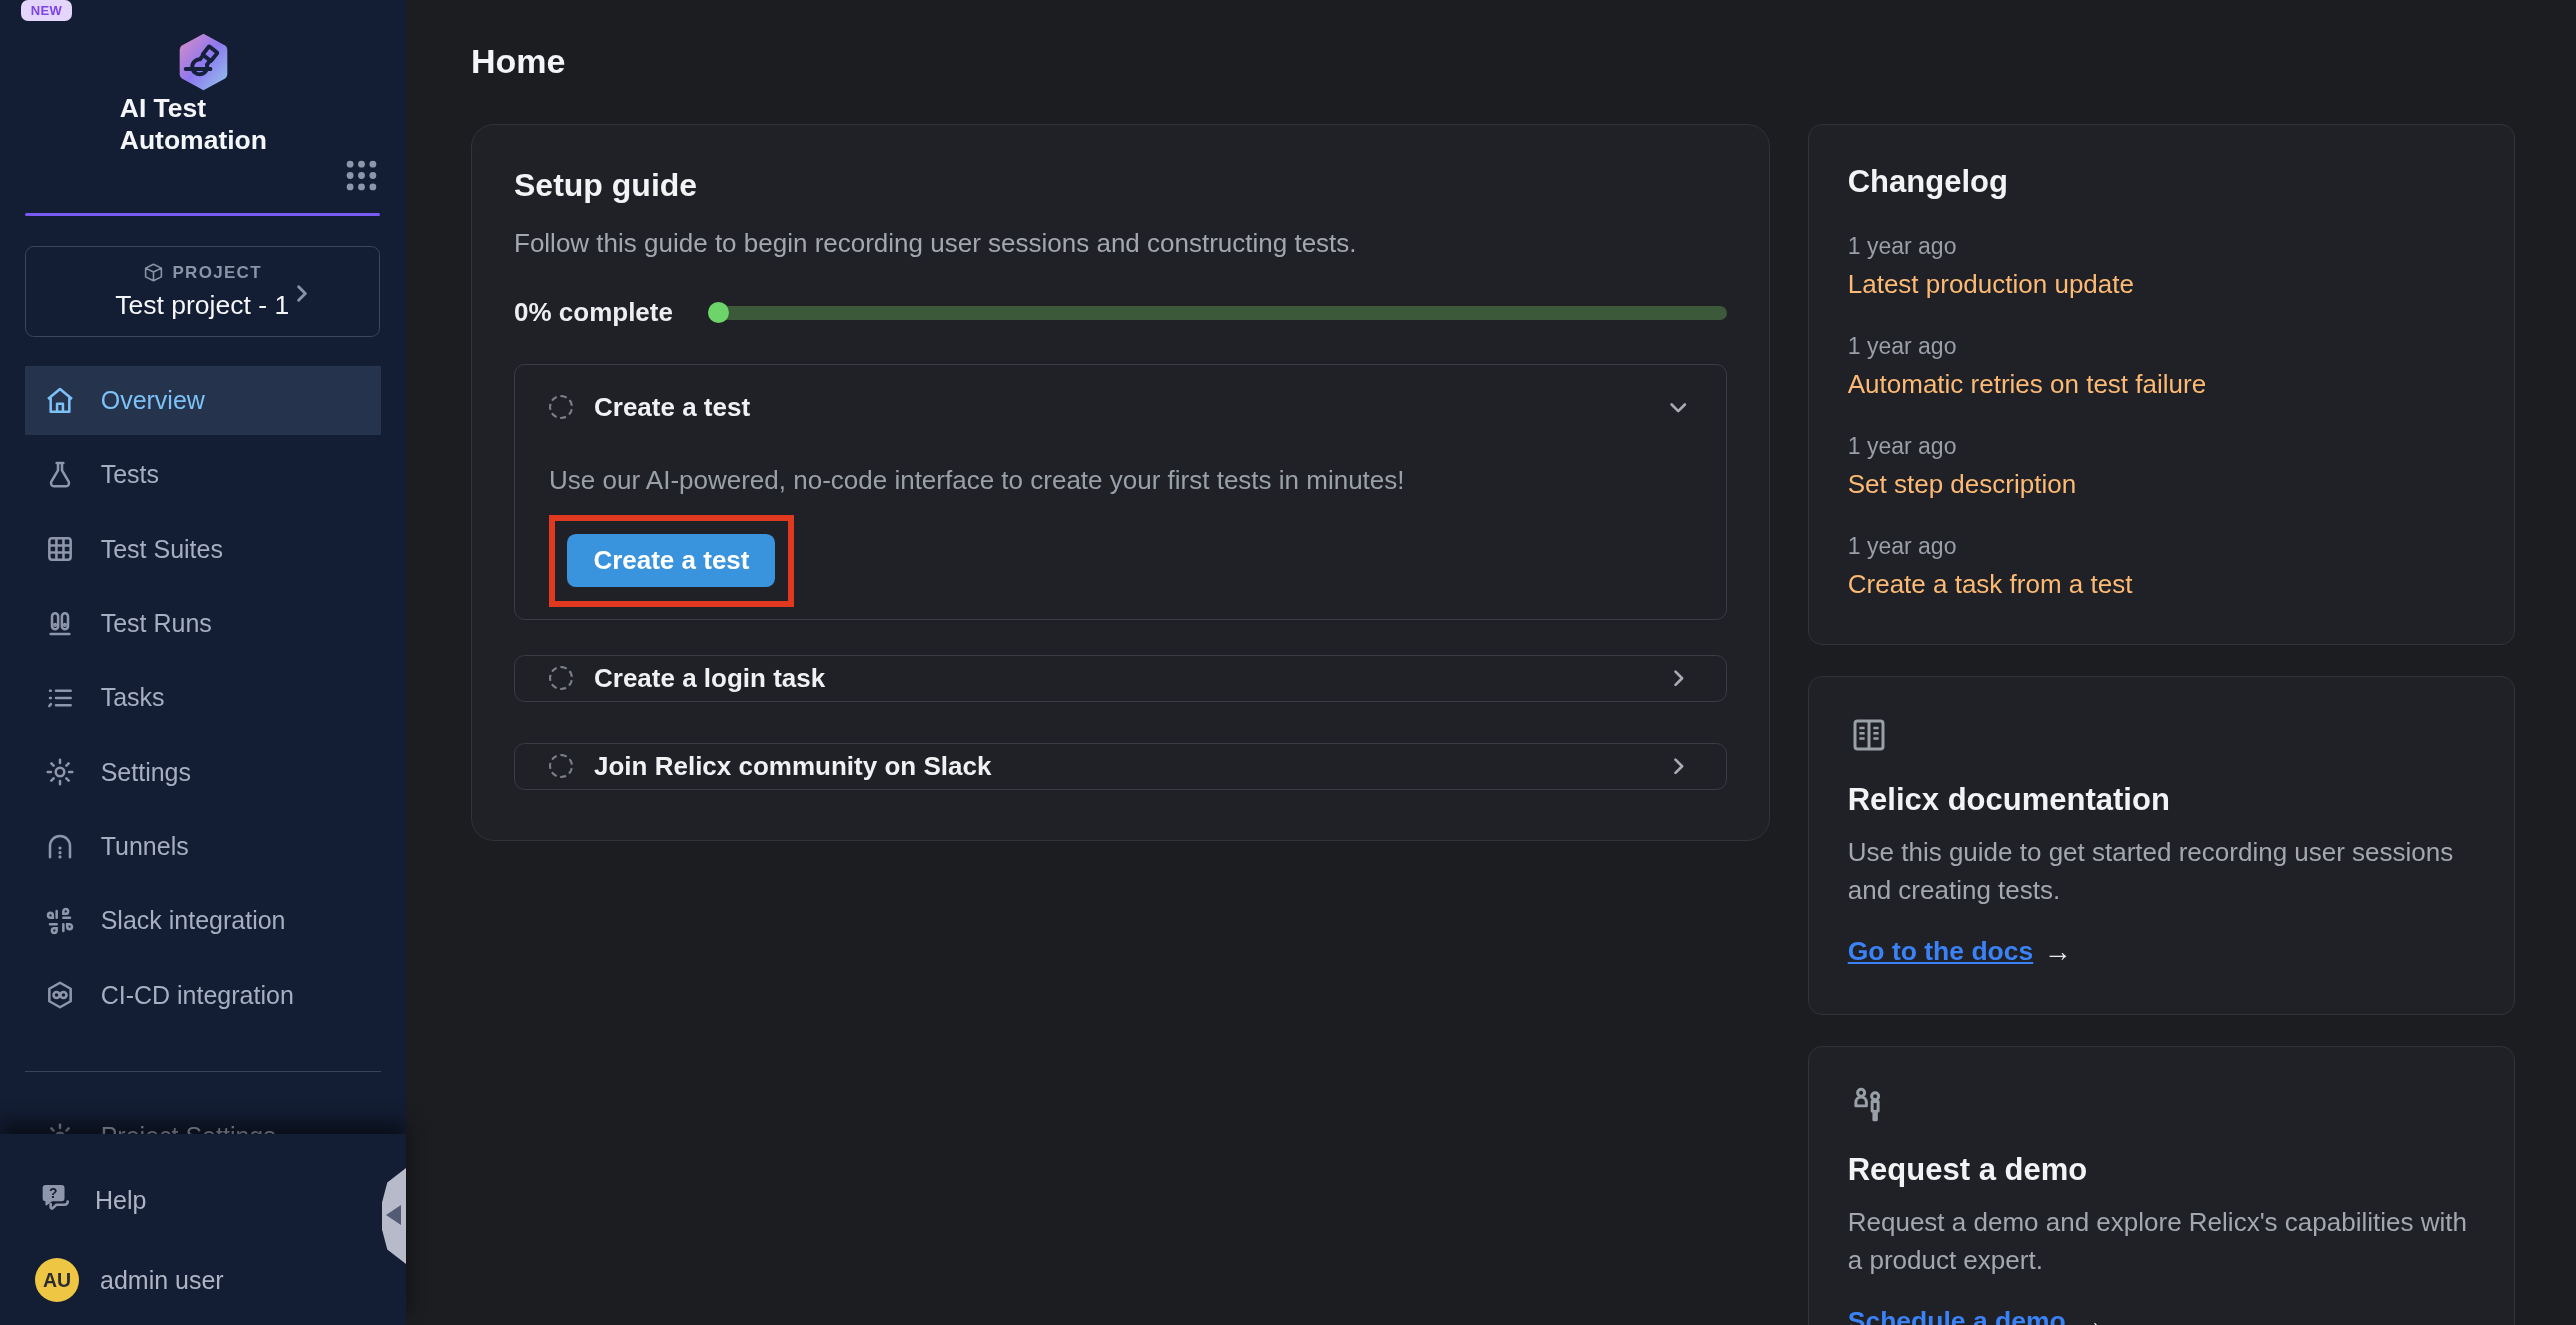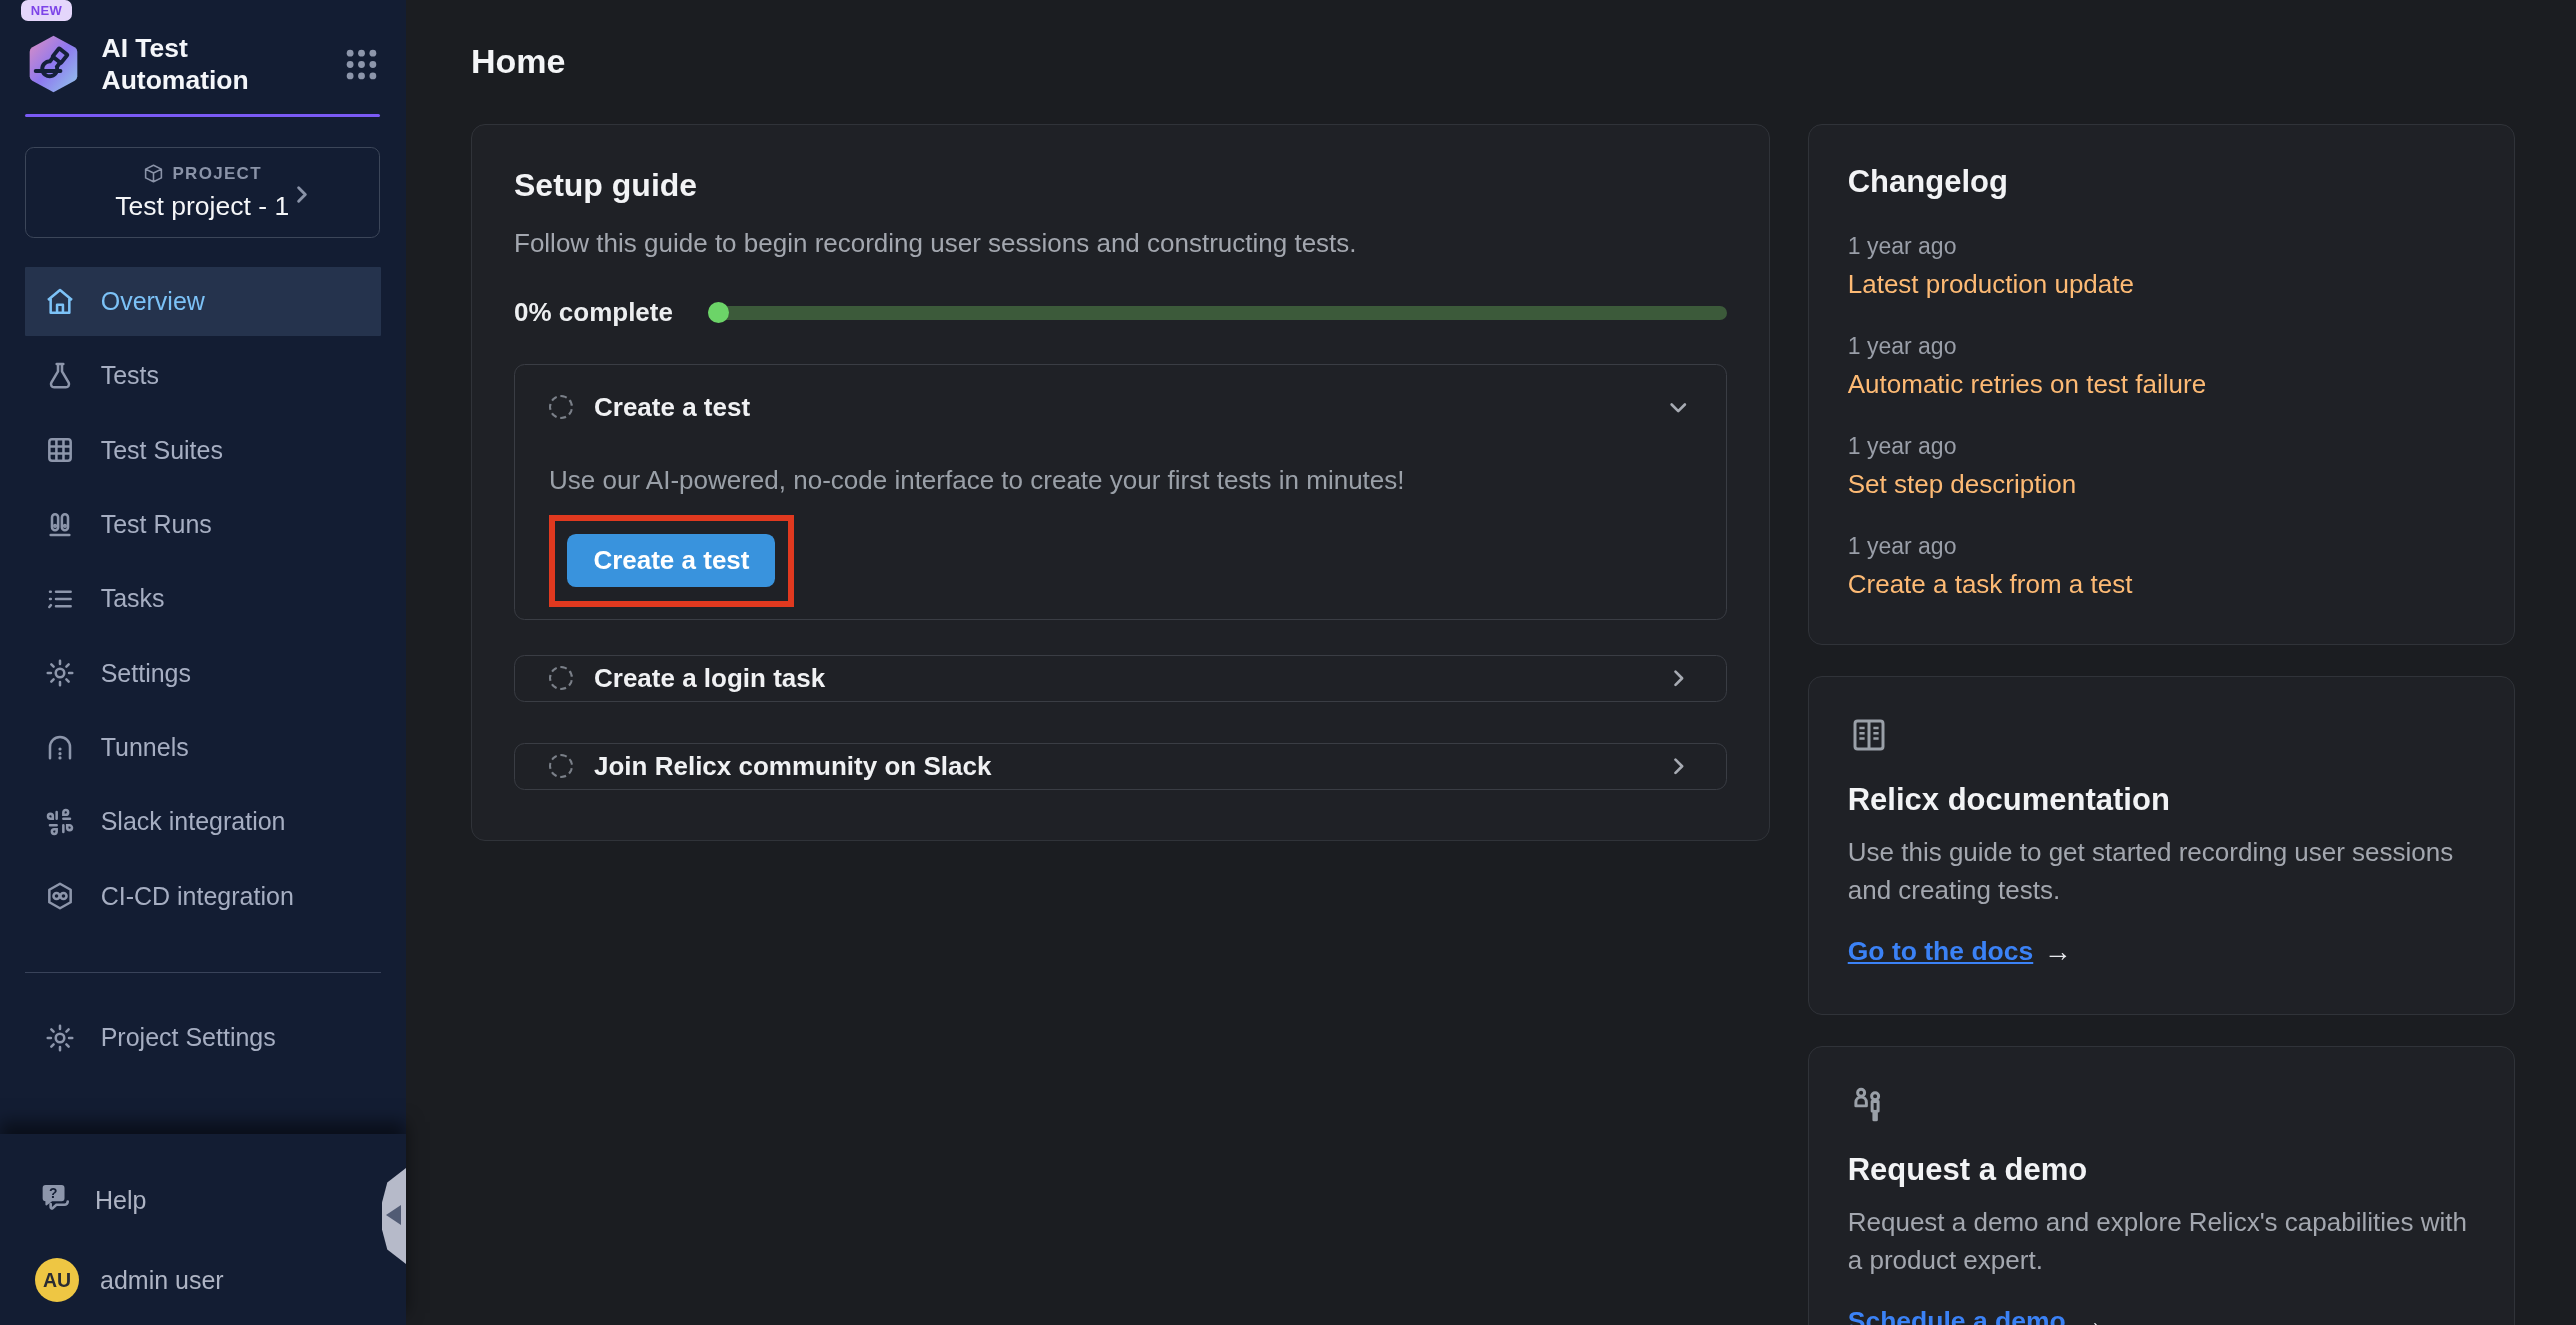--- a/index.html
+++ b/index.html
@@ -2,21 +2,21 @@
 <html style="font-size:14px"><head>
 <meta charset="utf-8">
 <style>
   * { margin:0; padding:0; box-sizing:border-box; }
   html,body { width:2576px; height:1325px; background:#1b1d21; font-family:"Liberation Sans", sans-serif; overflow:hidden; }
   .app { position:relative; width:2576px; height:1325px; }
 
   
   .sidebar { position:absolute; left:0; top:0; width:406px; height:1325px; background:#131d33; color:#a6aec2; }
   .brand-badge { position:absolute; top:0; left:21px; background:#e4d6fb; color:#7d44e8; font-size:13px; font-weight:bold; padding:2.7px 9.7px 3.5px; border-radius:0 0 7px 7px; border-radius:7px; letter-spacing:0.4px; }
-  .brand-row { display:flex; align-items:center; padding:32px 25px 0 25px; }
+  .brand-row { display:flex; align-items:center; padding:32px 25px 0 25px;flex-direction:column; }
   .brand-logo { width:57px; height:60px; flex:none; }
   .brand-title { margin-left:19.5px; font-size:26.5px; line-height:32px; font-weight:bold; color:#f4f6fa; width:186px; }
   .grid-dots { margin-left:auto; flex:none; }
   .brand-underline { height:3.5px; background:#7a5af5; margin:17.7px 26.5px 0 25px; border-radius:1.8px; }
 
   .project-box { margin:30px 26.5px 0 25px; border:1.8px solid #3c4659; border-radius:8.8px; height:91px; display:flex; align-items:center; justify-content:center; position:relative; cursor:pointer; }
   .project-inner { text-align:center; }
   .project-label { display:flex; align-items:center; justify-content:center; gap:8.8px; color:#8a93a8; font-size:17px; font-weight:bold; letter-spacing:1.3px; }
   .project-name { margin-top:7px; color:#f5f6f8; font-size:26.5px; }
   .project-chevron { position:absolute; right:66px; top:35px; }
@@ -37,21 +37,21 @@
 
   .collapse-handle { position:absolute; right:0; top:1168px; width:24px; height:96px; background:#b6bac9; clip-path:polygon(100% 0, 22% 15%, 0 36%, 0 64%, 22% 85%, 100% 100%); cursor:pointer; }
   .collapse-tri { position:absolute; left:3.5px; top:37px; width:0; height:0; border-top:10.6px solid transparent; border-bottom:10.6px solid transparent; border-right:15px solid #515b74; }
 
   
   .main { position:absolute; left:406px; top:0; right:0; bottom:0; padding:42px 61px 0 65px; }
   .page-title { font-size:34px; font-weight:bold; color:#f4f5f7; }
   .content { display:flex; align-items:flex-start; gap:38px; margin-top:43px; }
 
   .card { background:#1f2126; border:1.8px solid #303339; border-radius:14px; }
-  .setup-card { width:1300px; padding:42px 42px 50px; }
+  .setup-card { width:1300px; padding:42px 42px 50px;border-radius:23px; }
   .card-h2 { font-size:32px; font-weight:600; color:#f2f3f5; }
   .muted { color:#a3a7af; font-size:26px; }
   .setup-desc { margin-top:24px; }
 
   .progress-row { display:flex; align-items:center; margin-top:38px; }
   .progress-label { font-size:26px; font-weight:600; color:#eceef0; flex:none; margin-right:35px; }
   .progress-track { flex:1; height:14px; background:#3c5a3a; border-radius:8px; position:relative; }
   .progress-knob { position:absolute; left:0; top:-3.5px; width:21px; height:21px; border-radius:50%; background:#6cd468; }
 
   .step { border:1.8px solid #3a3d44; border-radius:10.6px; background:#1f2126; }

